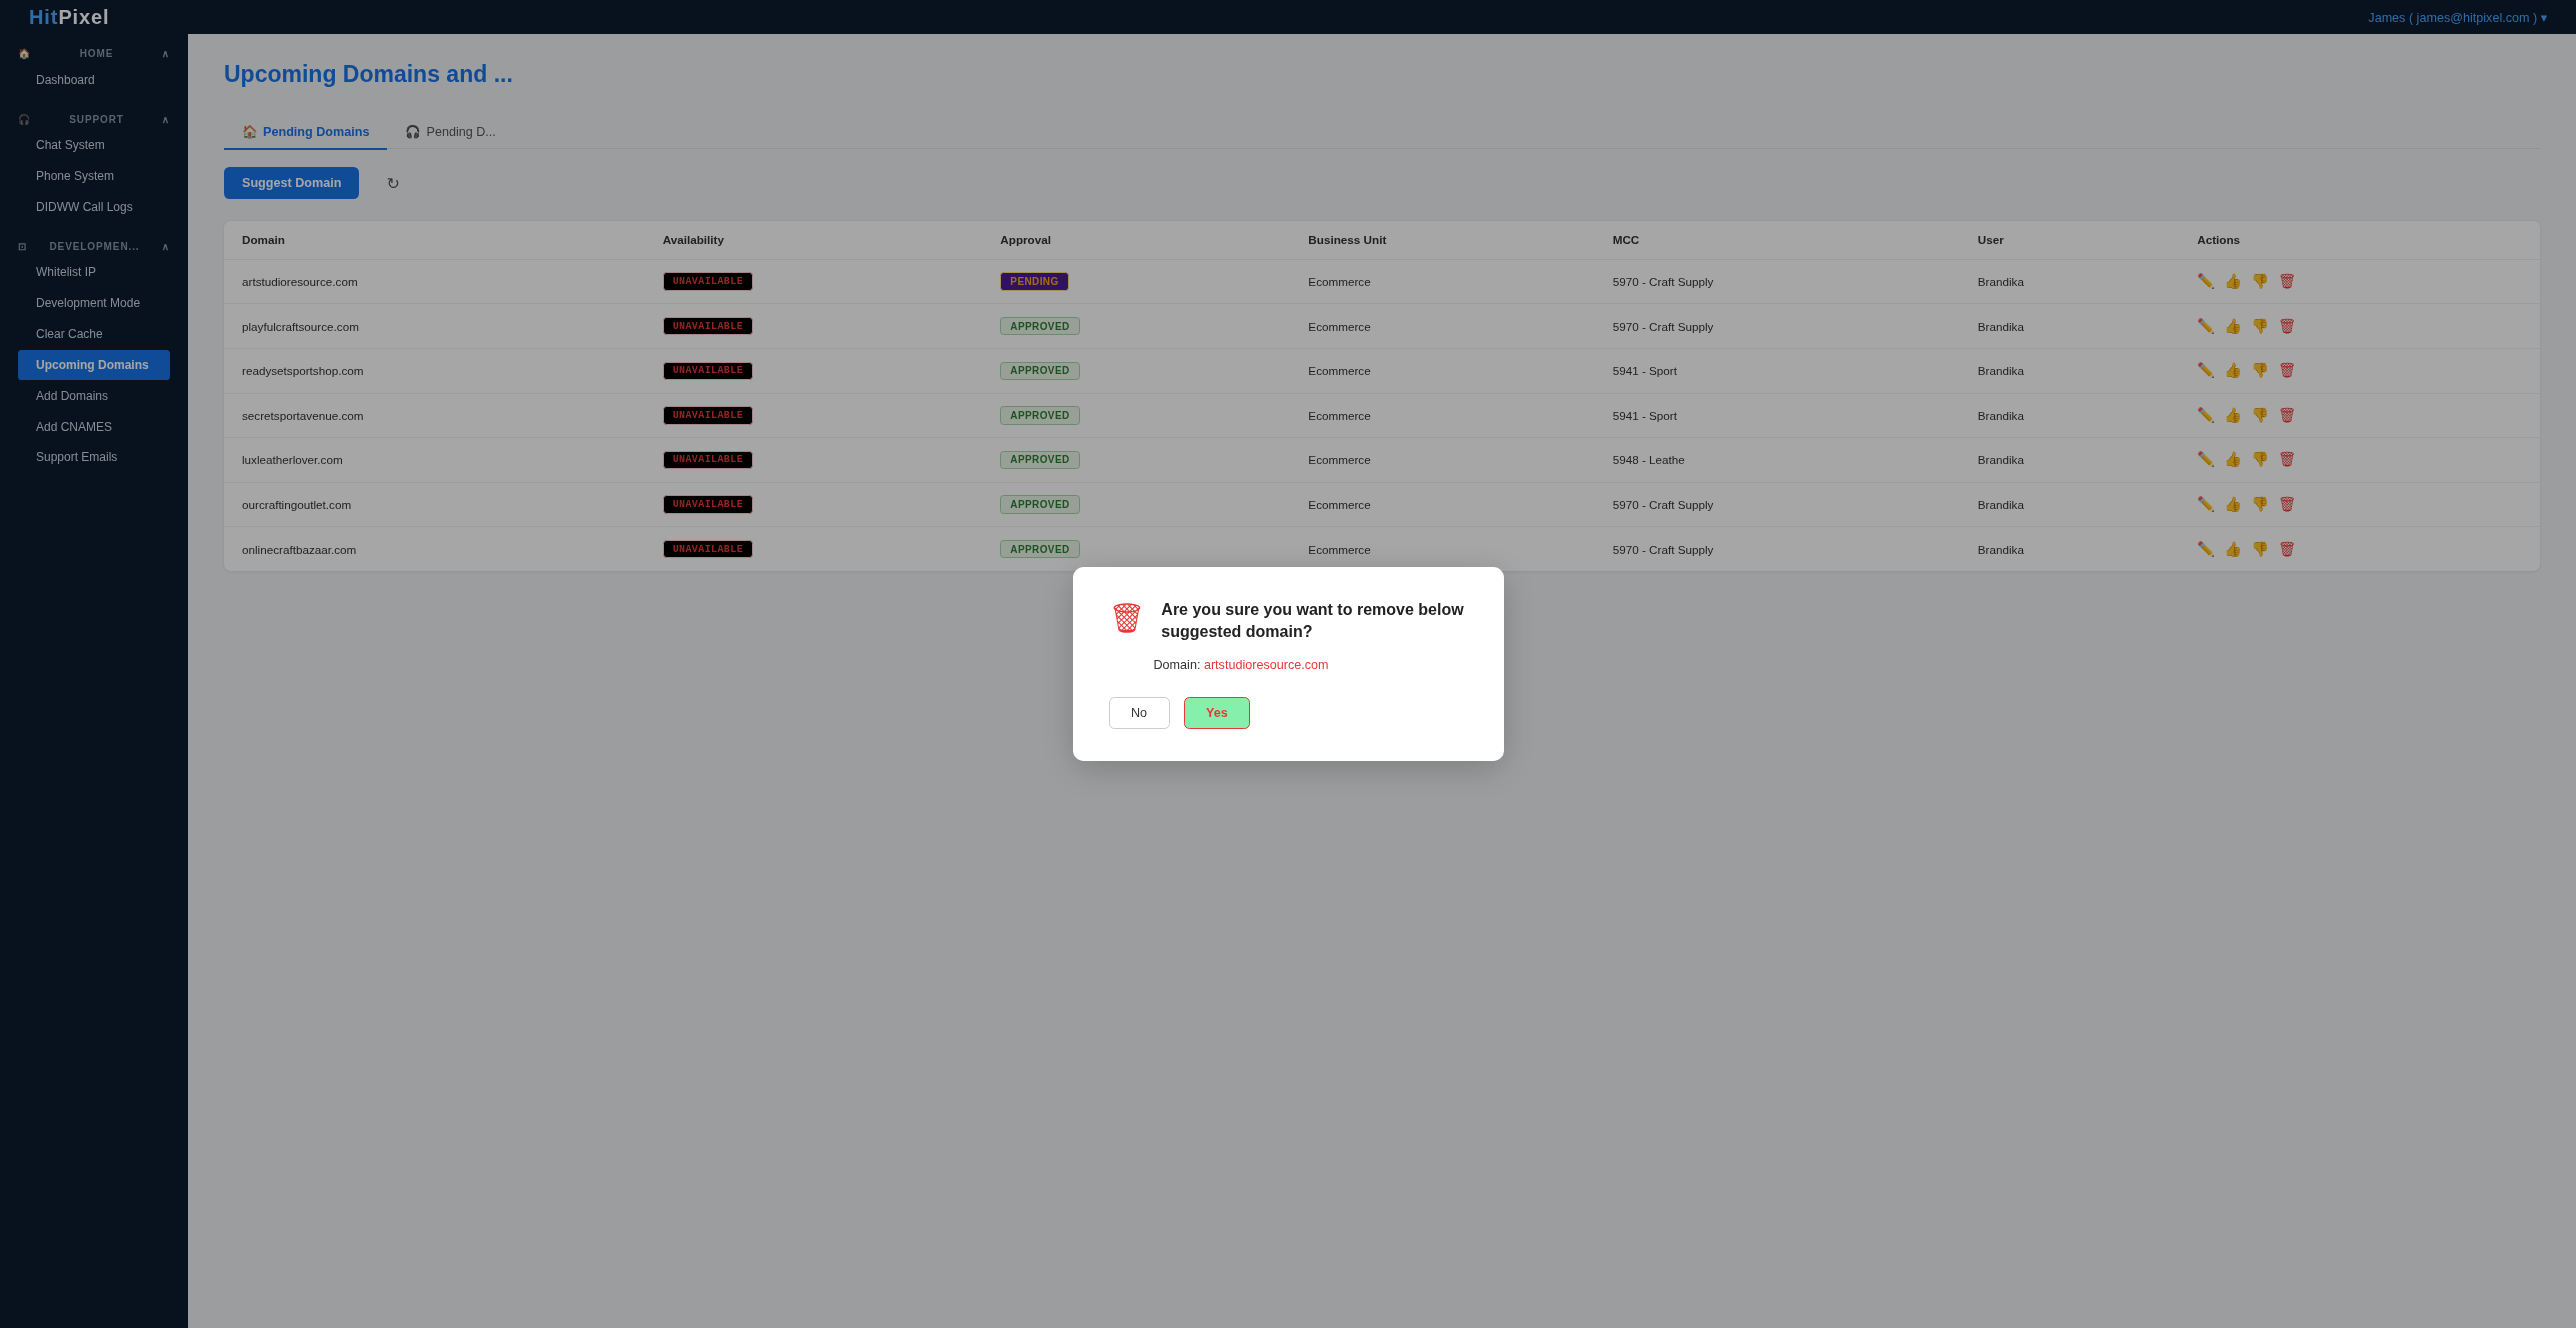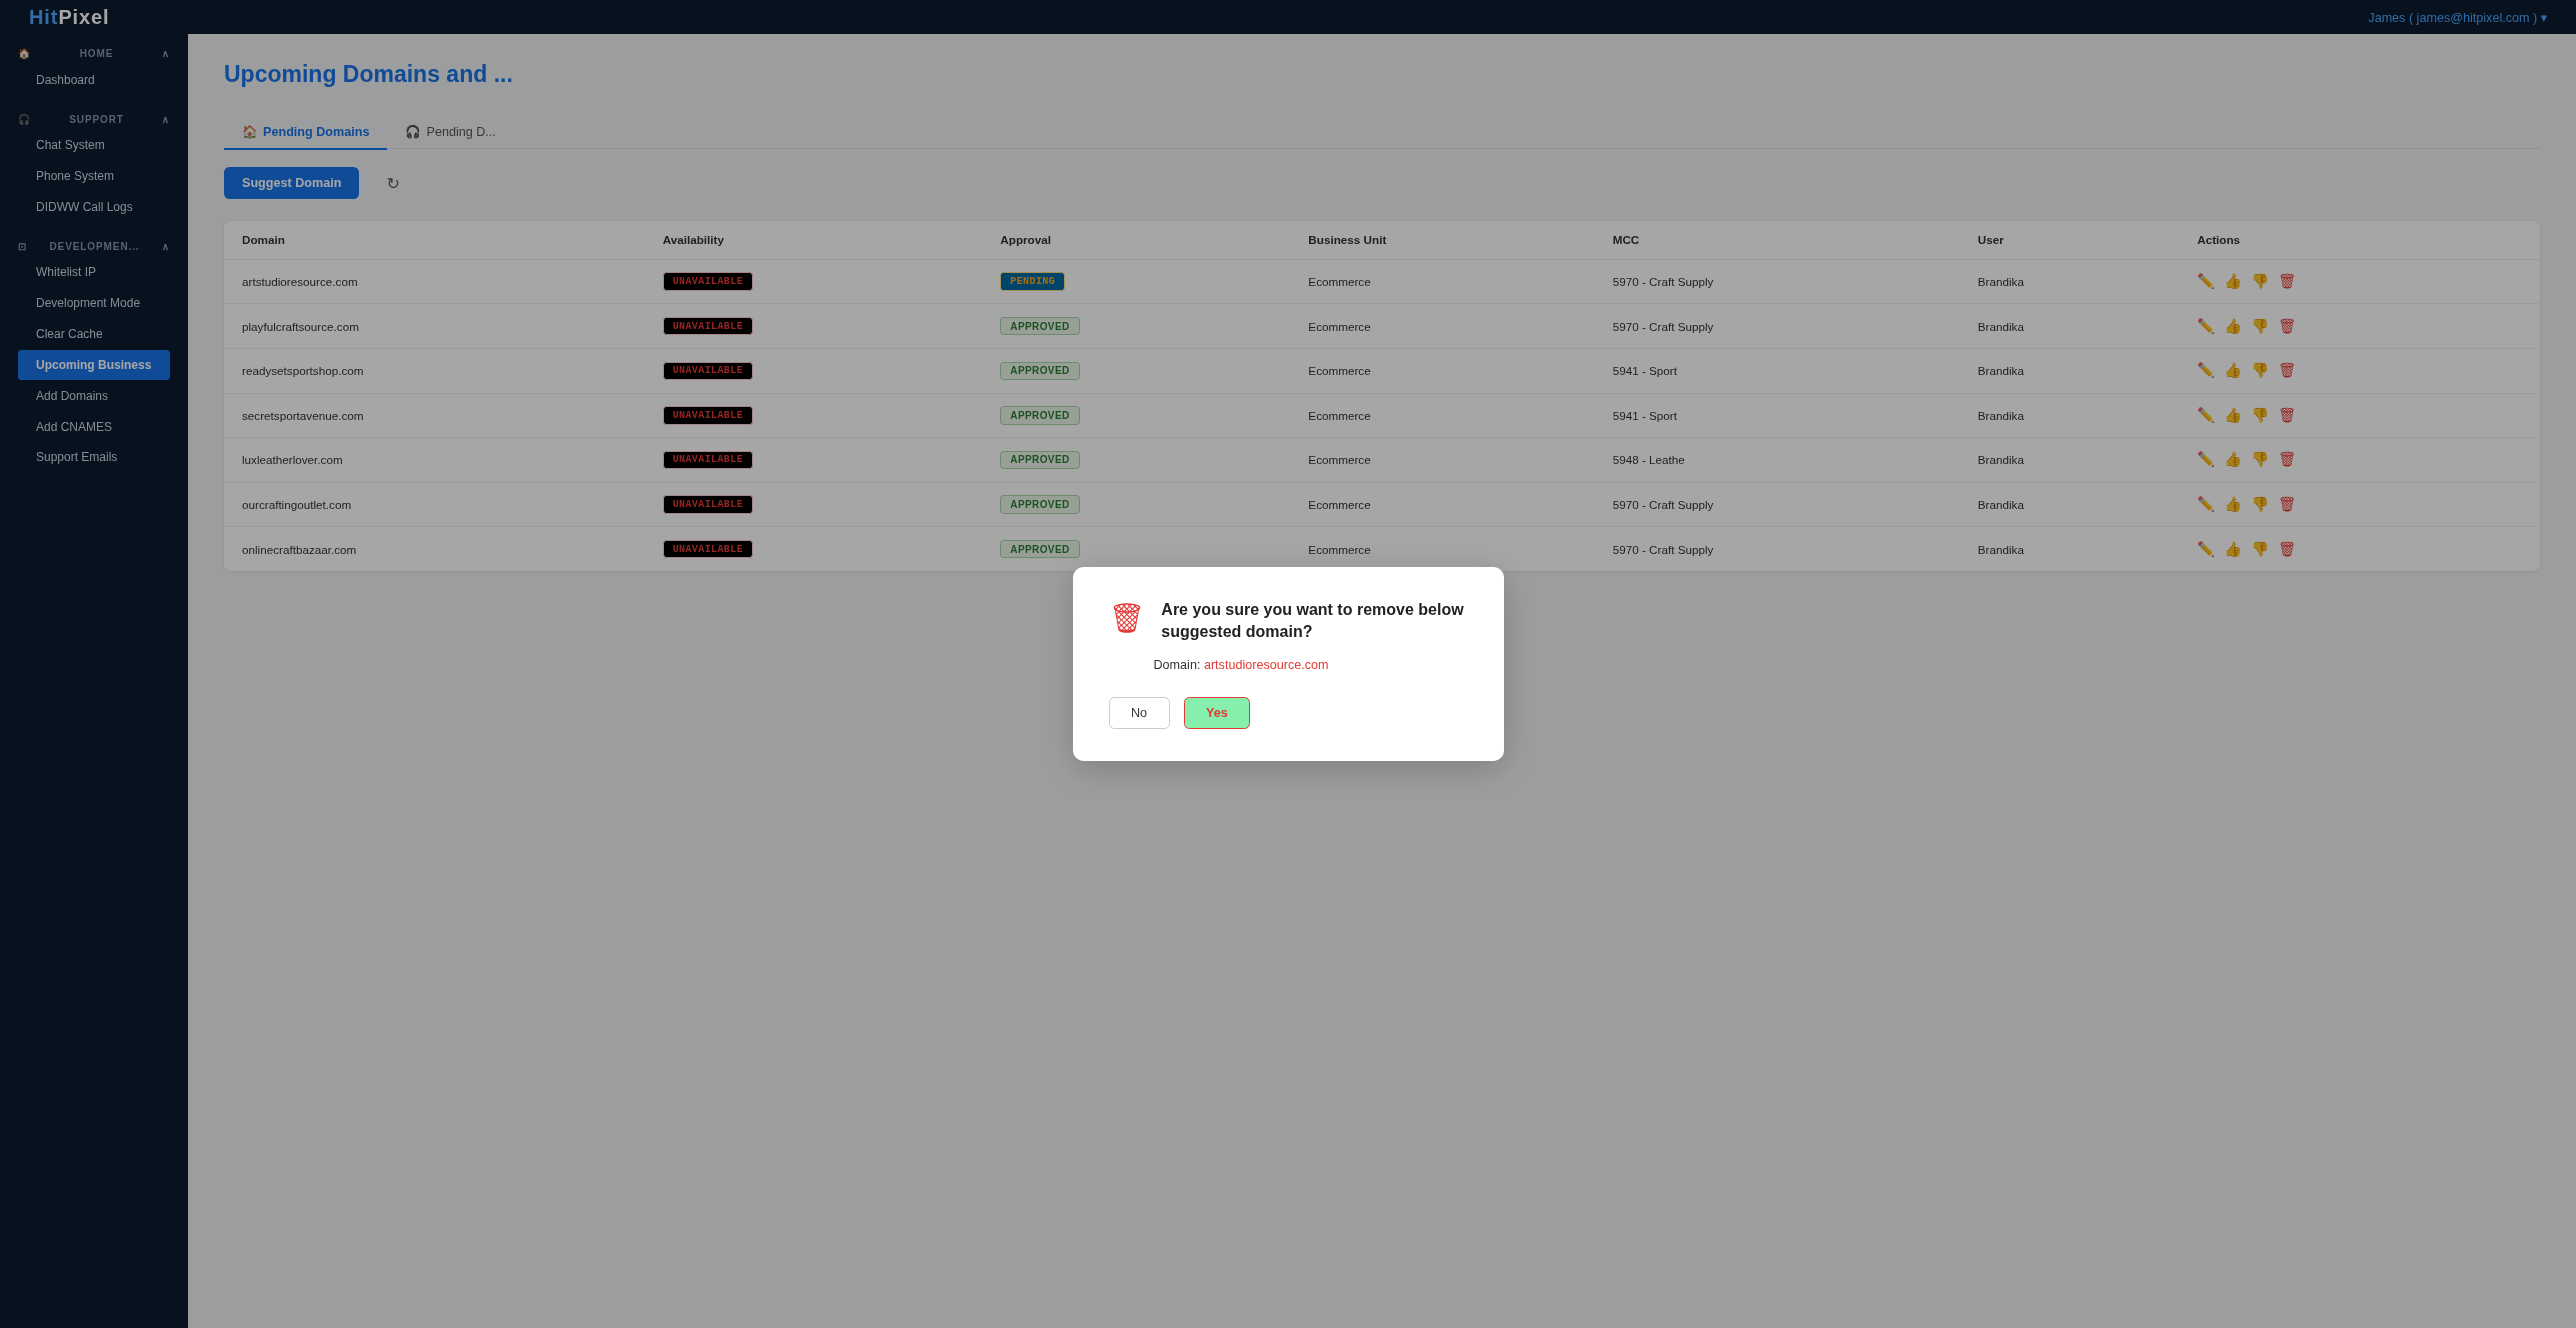--- a/index.html
+++ b/index.html
@@ -173,24 +173,23 @@
       font-weight: 700;
       letter-spacing: 0.4px;
     }
     .badge-unavailable {
       background: #000000;
       color: #e53935;
       border: 0.9px solid #ffcdd2;
       font-family: Liberation Mono, monospace;
     }
     .badge-pending {
-      background: #0369a1;
+      background: #4c1d95;
       color: #f9a825;
       border: 0.9px solid #ffe082;
-      font-family: Liberation Mono, monospace;
     }
     .badge-approved {
       background: #e8f5e9;
       color: #2e7d32;
       border: 0.9px solid #a5d6a7;
     }
     .action-icons {
       display: flex;
       align-items: center;
       gap: 9px;
@@ -309,21 +308,21 @@
 
     <div class="sidebar-section">
       <div class="sidebar-section-header">
         <span>⊡</span>
         <span>DEVELOPMEN...</span>
         <span>∧</span>
       </div>
       <a class="sidebar-item">Whitelist IP</a>
       <a class="sidebar-item">Development Mode</a>
       <a class="sidebar-item">Clear Cache</a>
-      <a class="sidebar-item active">Upcoming Business</a>
+      <a class="sidebar-item active">Upcoming Domains</a>
       <a class="sidebar-item">Add Domains</a>
       <a class="sidebar-item">Add CNAMES</a>
       <a class="sidebar-item">Support Emails</a>
     </div>
   </nav>
 
   <main class="main-content">
     <h1 class="page-title">Upcoming Domains and ...</h1>
 
     <div class="tabs">

